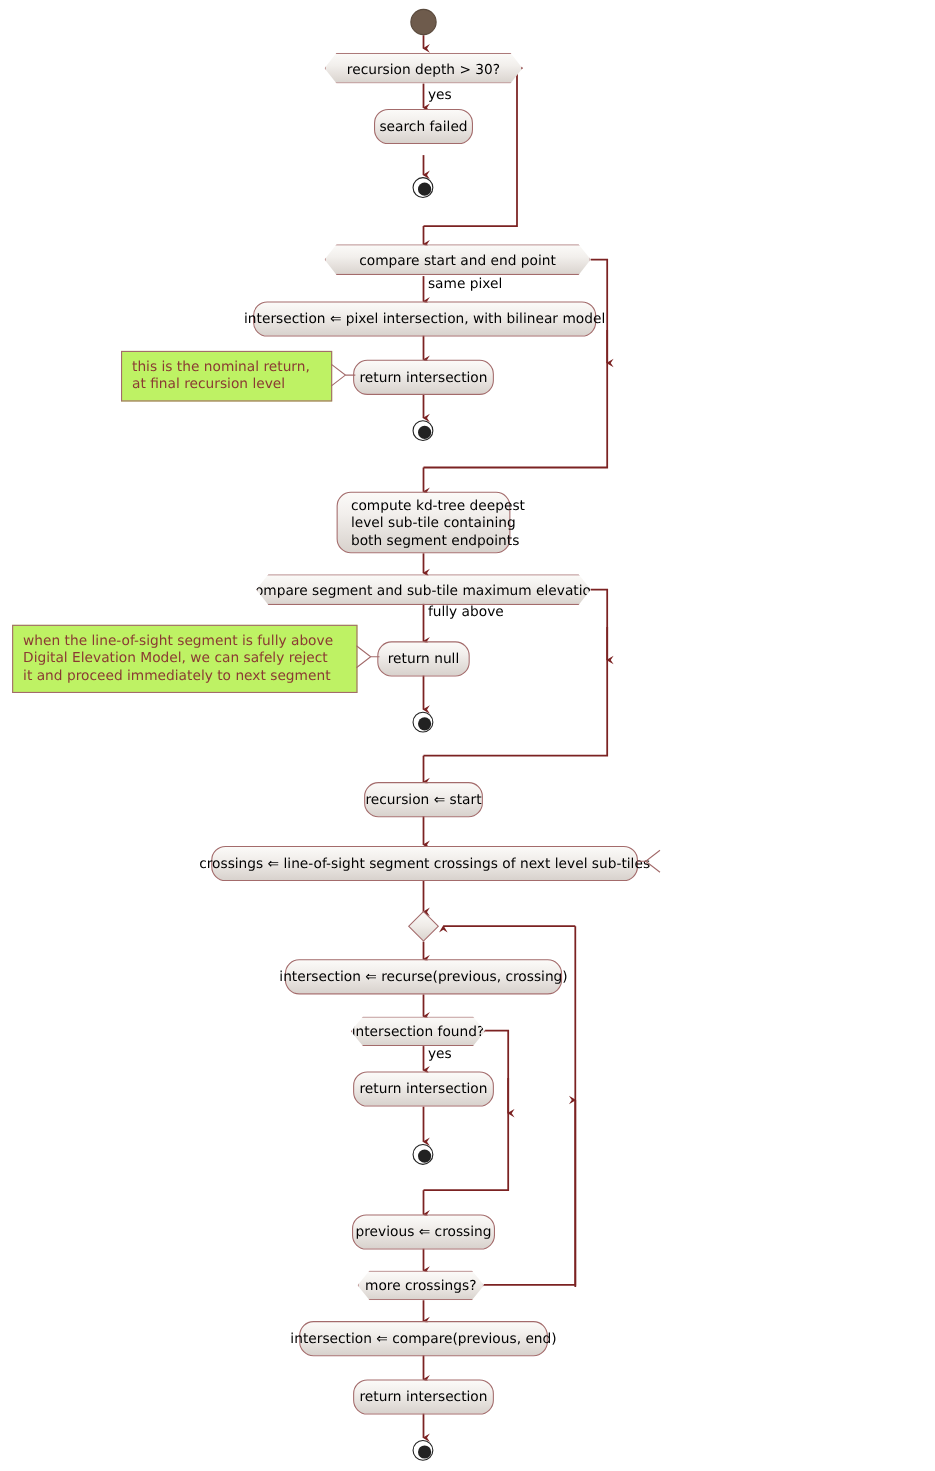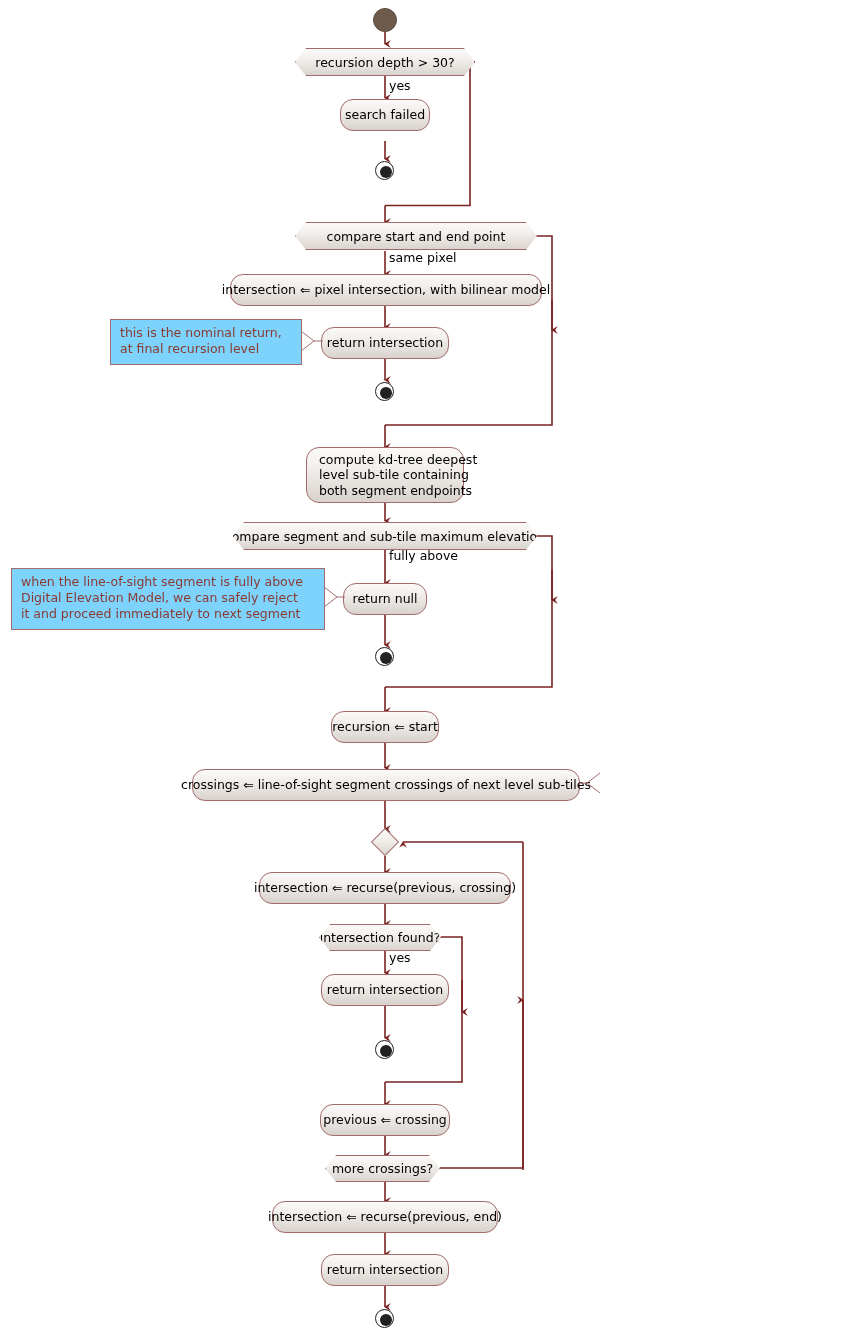--- a/index.html
+++ b/index.html
@@ -88,21 +88,21 @@
   
   .merge {
     border: 1px solid #A36B6B;
     background: linear-gradient(135deg, #FBFAF8 0%, #EFEBE7 50%, #DAD4CF 100%);
     transform: rotate(45deg);
   }
 
   
   .note {
     border: 1px solid #A36B6B;
-    background: #7dd3fc;
+    background: #bef264;
     color: #8A3A33;
     font-size: 12.5px;
     line-height: 16px;
     padding: 5px 9px 5px 9px;
     white-space: pre;
   }
 
   
   .edge-label {
     position: absolute;
@@ -261,21 +261,21 @@
   <div class="node activity" style="left:321px; top:974px; width:128px; height:32px;">return intersection</div>
 
   <div class="node end-node" style="left:375px; top:1040px; width:19px; height:19px;">
     <span class="inner"></span>
   </div>
 
   <div class="node activity" style="left:320px; top:1104px; width:130px; height:32px;">previous ⇐ crossing</div>
 
   <div class="node decision" style="left:325px; top:1155px; width:115px; height:27px;">more crossings?</div>
 
-  <div class="node activity" style="left:272px; top:1201px; width:226px; height:32px;">intersection ⇐ recurse(previous, end)</div>
+  <div class="node activity" style="left:272px; top:1201px; width:226px; height:32px;">intersection ⇐ compare(previous, end)</div>
 
   <div class="node activity" style="left:321px; top:1254px; width:128px; height:32px;">return intersection</div>
 
   <div class="node end-node" style="left:375px; top:1309px; width:19px; height:19px;">
     <span class="inner"></span>
   </div>
 
   <div class="edge-label" style="left:389px; top:78px;">yes</div>
 
   <div class="edge-label" style="left:389px; top:250px;">same pixel</div>

